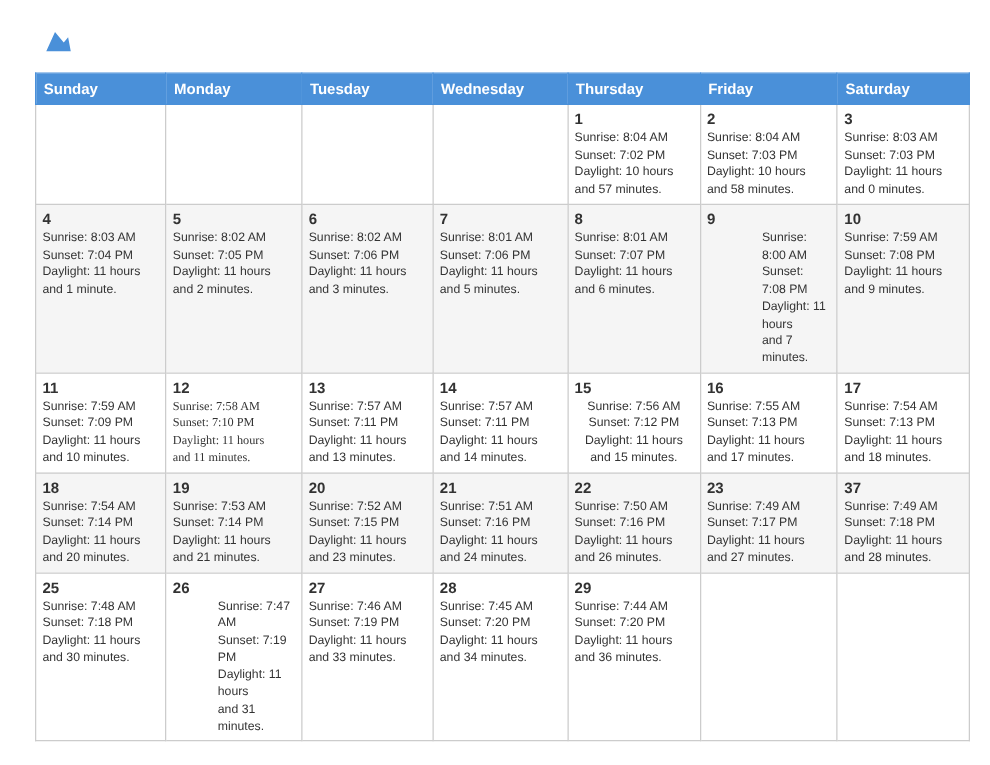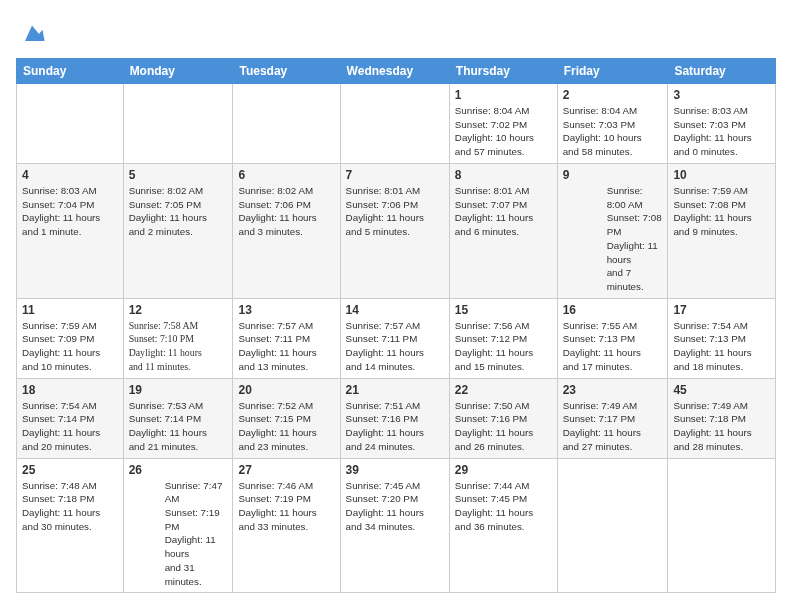--- a/index.html
+++ b/index.html
@@ -5,21 +5,21 @@
     * { margin: 0; padding: 0; box-sizing: border-box; }
     body {
       font-family: Arial, sans-serif;
       background: #fff;
       width: 792px;
       height: 612px;
       overflow: hidden;
     }
     .container {
       width: 792px;
-      padding: 16px 16px 8px 16px;
+      padding: 16px 16px 8px 28px;
     }
     .header {
       display: flex;
       align-items: flex-start;
       justify-content: space-between;
       margin-bottom: 10px;
     }
     .logo {
       display: flex;
       align-items: center;
@@ -233,21 +233,21 @@
           </td>
           <td>
             <span class="day-num">14</span>
             <div class="day-info" style="white-space: pre-line;">Sunrise: 7:57 AM
 Sunset: 7:11 PM
 Daylight: 11 hours
 and 14 minutes.</div>
           </td>
           <td>
             <span class="day-num">15</span>
-            <div class="day-info" style="white-space: pre-line;">Sunrise: 7:56 AM
+            <div class="day-info" style="white-space: pre-line; text-align: center;">Sunrise: 7:56 AM
 Sunset: 7:12 PM
 Daylight: 11 hours
 and 15 minutes.</div>
           </td>
           <td>
             <span class="day-num">16</span>
             <div class="day-info" style="white-space: pre-line;">Sunrise: 7:55 AM
 Sunset: 7:13 PM
 Daylight: 11 hours
 and 17 minutes.</div>
@@ -297,21 +297,21 @@
 and 26 minutes.</div>
           </td>
           <td>
             <span class="day-num">23</span>
             <div class="day-info" style="white-space: pre-line;">Sunrise: 7:49 AM
 Sunset: 7:17 PM
 Daylight: 11 hours
 and 27 minutes.</div>
           </td>
           <td>
-            <span class="day-num">45</span>
+            <span class="day-num">37</span>
             <div class="day-info" style="white-space: pre-line;">Sunrise: 7:49 AM
 Sunset: 7:18 PM
 Daylight: 11 hours
 and 28 minutes.</div>
           </td>
         </tr>
         <tr>
           <td>
             <span class="day-num">25</span>
             <div class="day-info" style="white-space: pre-line;">Sunrise: 7:48 AM
@@ -327,30 +327,30 @@
 and 31 minutes.</div>
           </td>
           <td>
             <span class="day-num">27</span>
             <div class="day-info" style="white-space: pre-line;">Sunrise: 7:46 AM
 Sunset: 7:19 PM
 Daylight: 11 hours
 and 33 minutes.</div>
           </td>
           <td>
-            <span class="day-num">39</span>
+            <span class="day-num">28</span>
             <div class="day-info" style="white-space: pre-line;">Sunrise: 7:45 AM
 Sunset: 7:20 PM
 Daylight: 11 hours
 and 34 minutes.</div>
           </td>
           <td>
             <span class="day-num">29</span>
             <div class="day-info" style="white-space: pre-line;">Sunrise: 7:44 AM
-Sunset: 7:45 PM
+Sunset: 7:20 PM
 Daylight: 11 hours
 and 36 minutes.</div>
           </td>
           <td class="empty-cell"></td>
           <td class="empty-cell"></td>
         </tr>
       </tbody>
   </table>
 </div>
 

